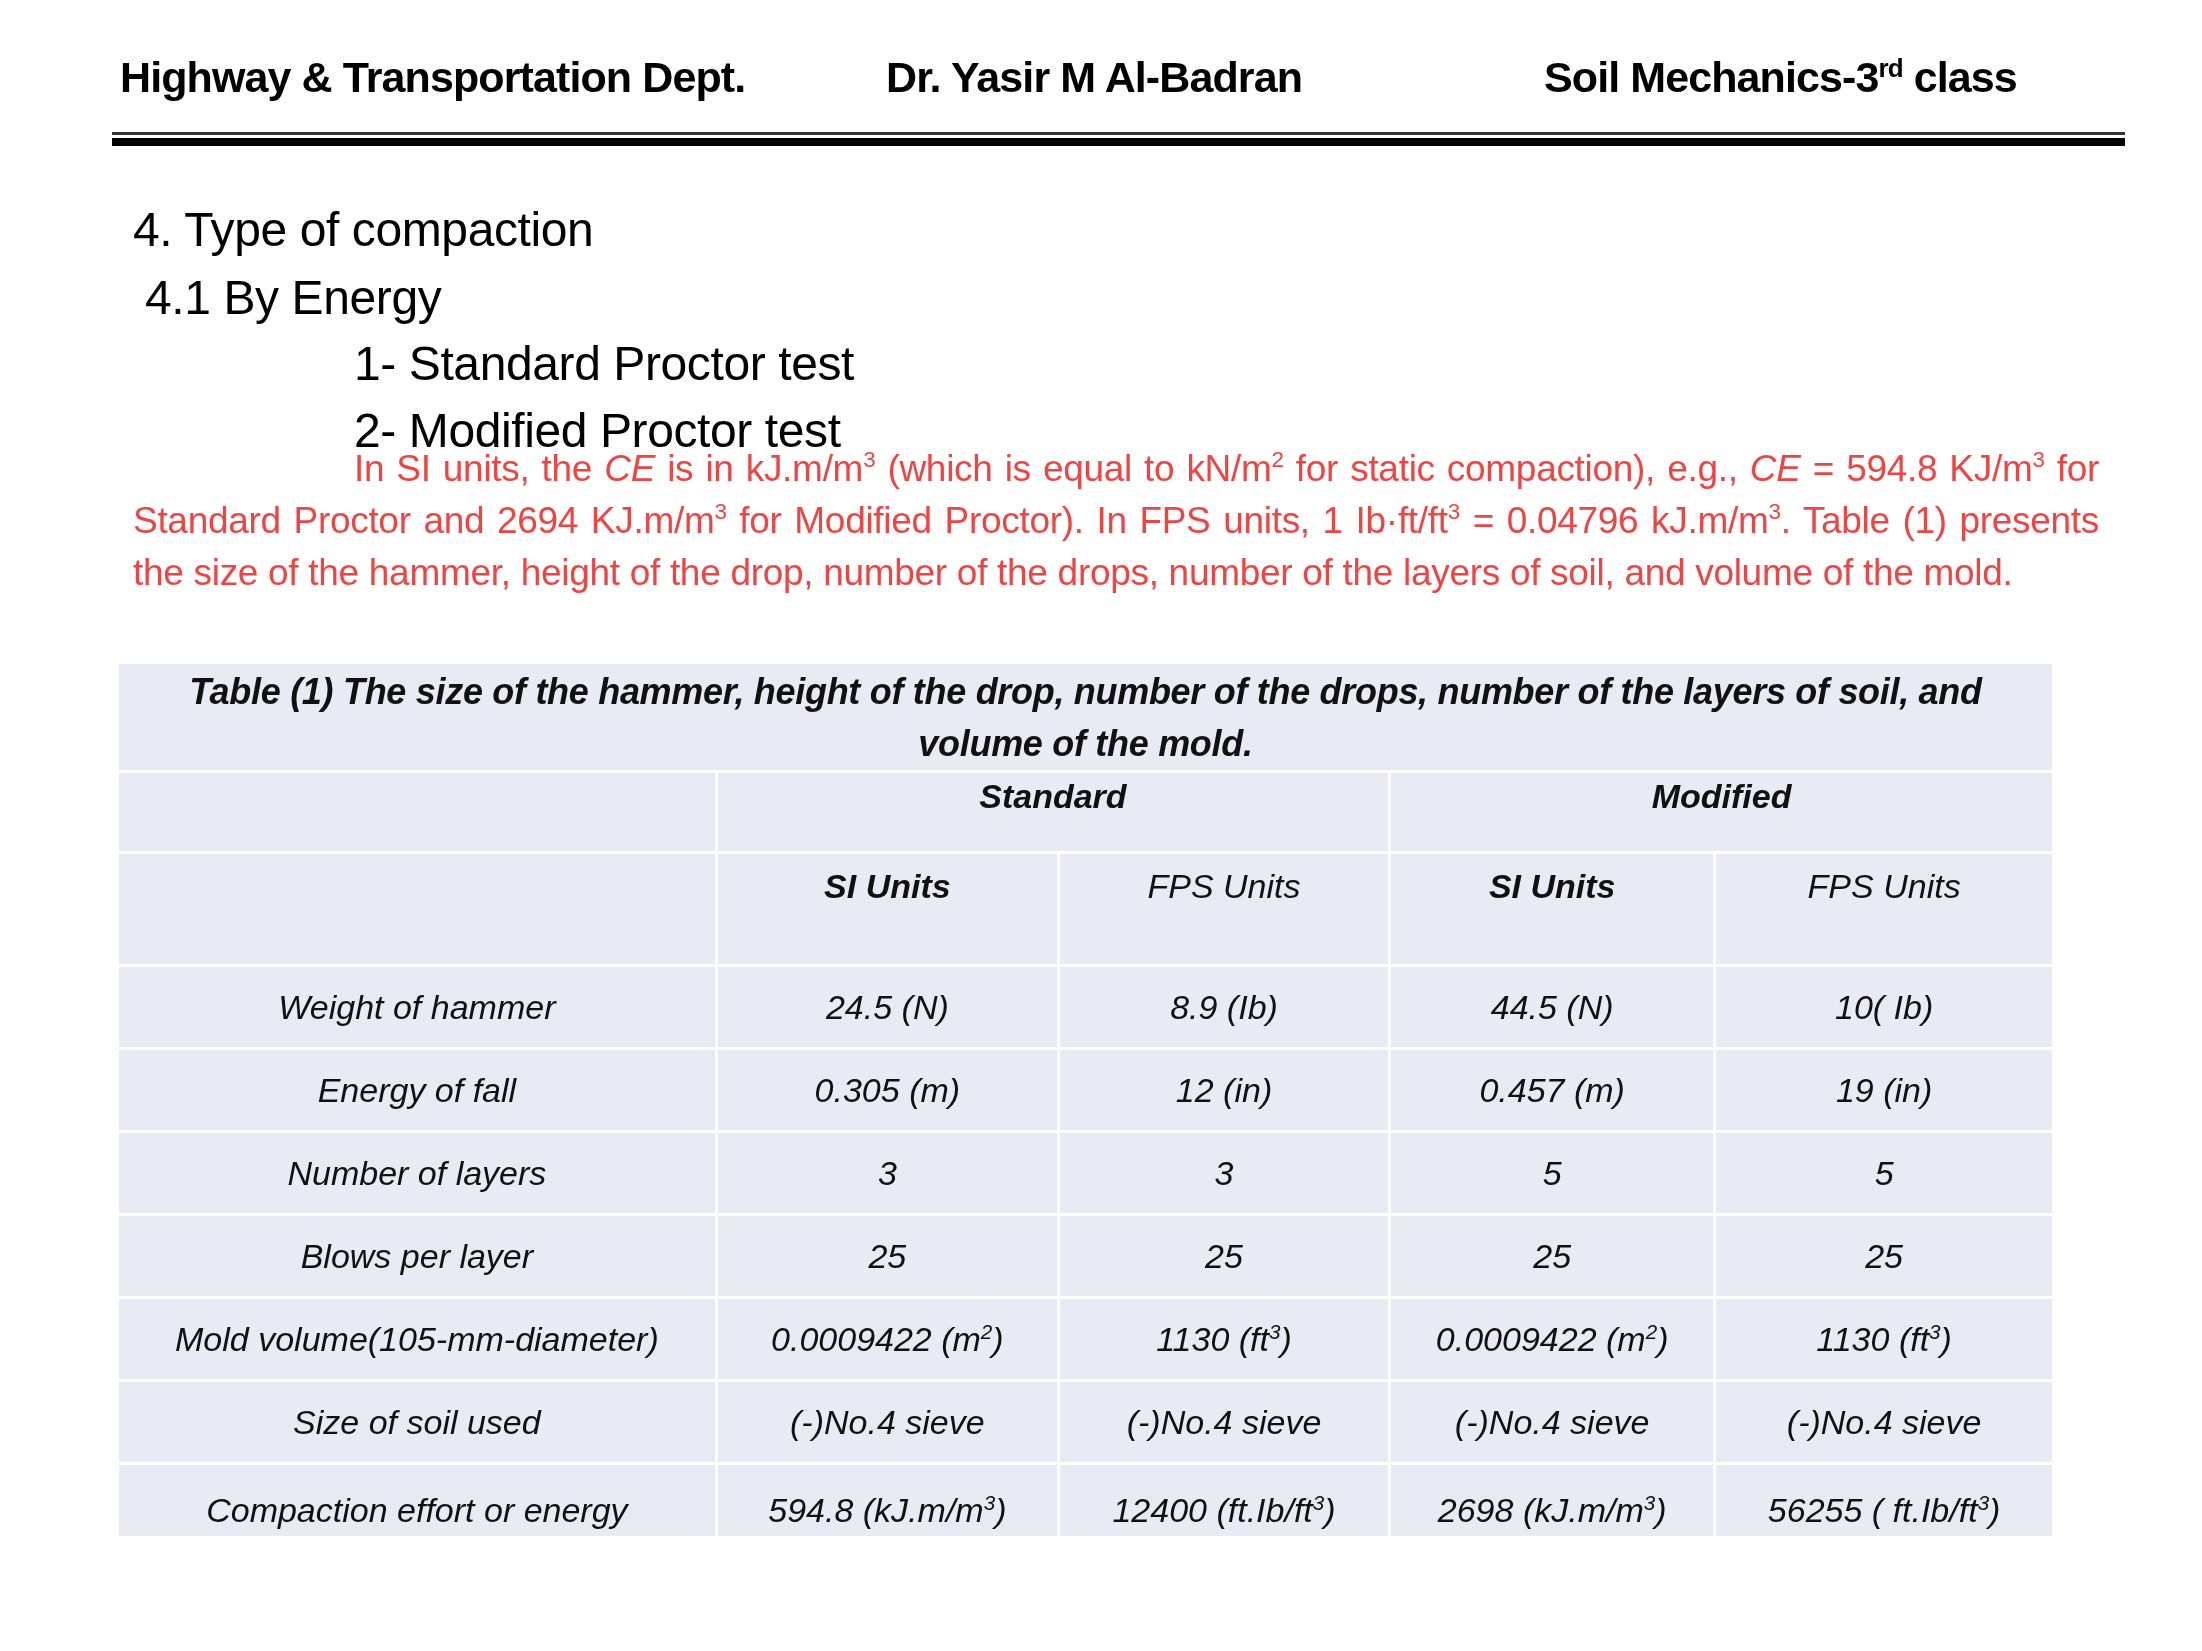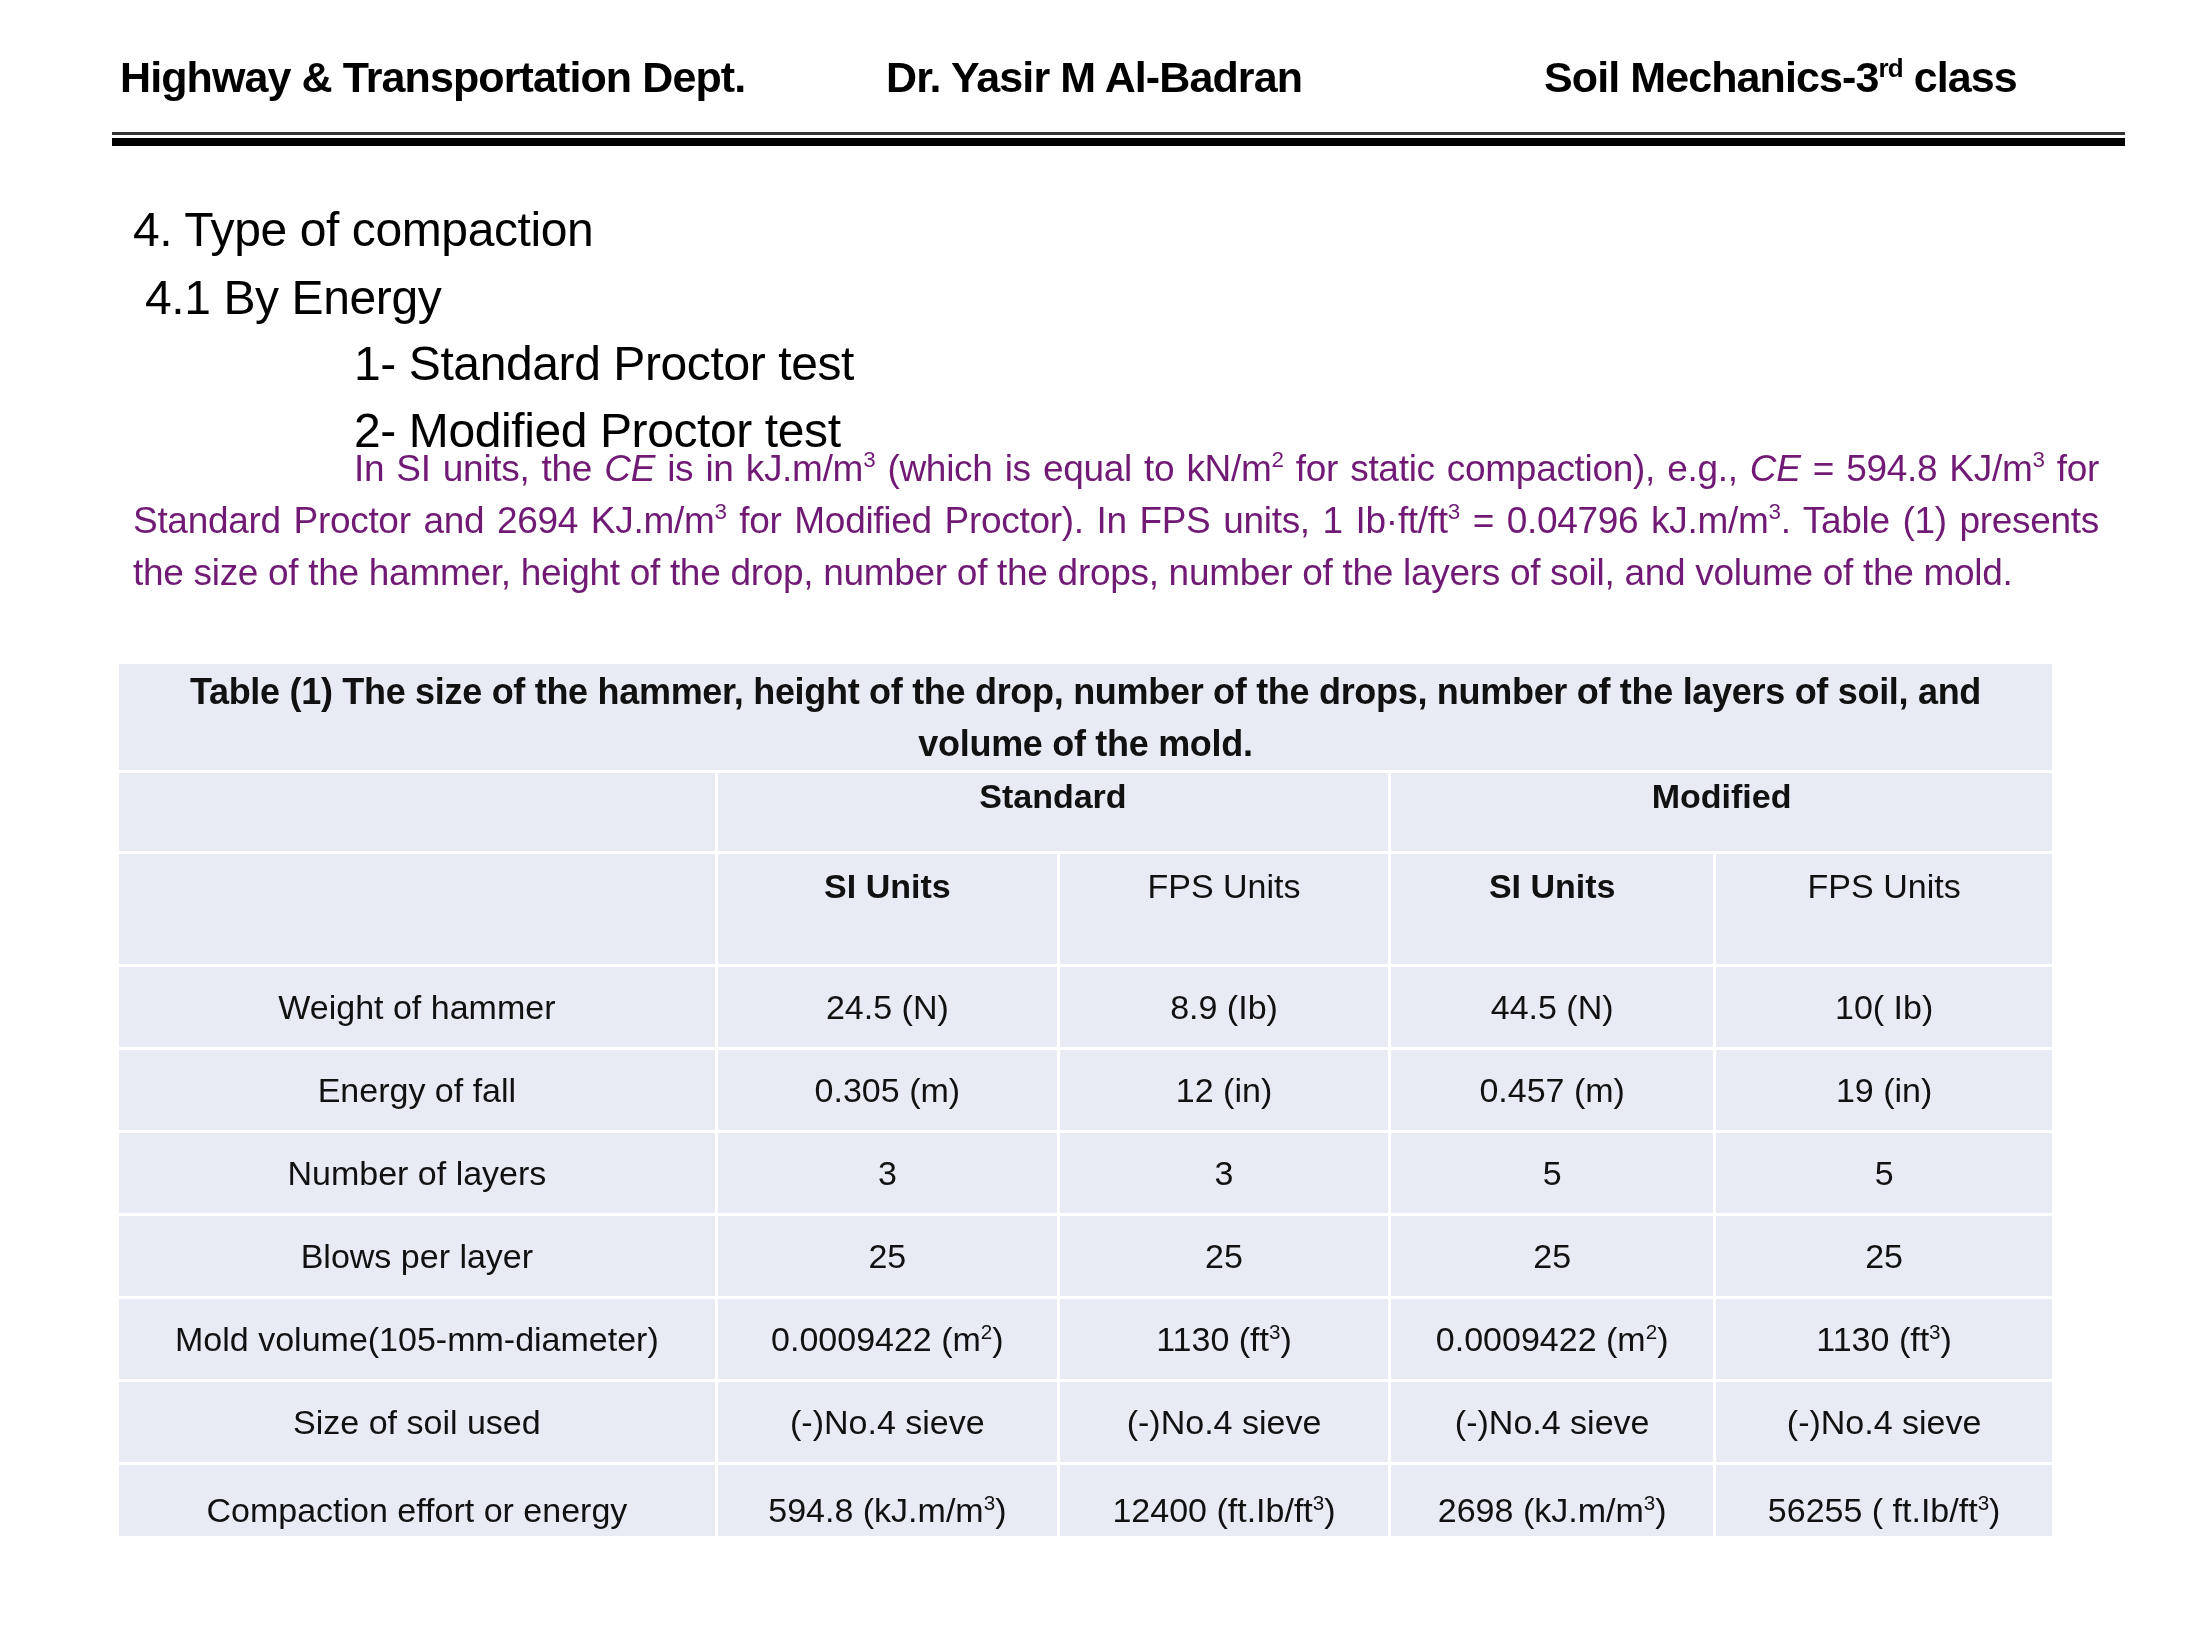--- a/index.html
+++ b/index.html
@@ -11,29 +11,29 @@
   .hdr sup { font-size: 26px; vertical-align: 15.5px; line-height: 0; }
   .rule-thin { position: absolute; left: 112px; width: 2013px; top: 132px; height: 3.4px; background: #333; }
   .rule-thick { position: absolute; left: 112px; width: 2013px; top: 138px; height: 7.7px; background: #000; }
   .h { position: absolute; font-weight: normal; white-space: nowrap; letter-spacing: -0.4px; margin-top: 20px; }
   .h1 { left: 133px; top: 182px; font-size: 48px; }
   .h2 { left: 145px; top: 250px; font-size: 48px; }
   .h3 { left: 354px; top: 316px; font-size: 48px; }
   .h4 { left: 354px; top: 383px; font-size: 48px; }
   .para {
     position: absolute; left: 133px; width: 1966px; top: 443px;
-    font-size: 37px; line-height: 52px; text-align: justify; color: #701a75;
+    font-size: 37px; line-height: 52px; text-align: justify; color: #ef4444;
     letter-spacing: -0.3px;
   }
   .para .indent { display: inline-block; width: 221px; }
   .para sup { font-size: 22.4px; vertical-align: 13.8px; line-height: 0; }
   .para i { font-style: italic; }
   table.t {
     position: absolute; left: 119px; top: 664px; width: 1933px;
-    border-collapse: collapse; background: #e8ebf3; table-layout: fixed;
+    border-collapse: collapse; background: #e8ebf3; table-layout: fixed; font-style: italic;
   }
   table.t td { border: 3.4px solid #ffffff; padding: 0 15.5px; font-size: 34px; color: #111; vertical-align: middle; white-space: nowrap; }
   table.t tr.caption td { border-top: none; border-left: none; border-right: none; text-align: center; font-weight: bold; font-size: 36px; line-height: 52px; height: 101px; padding-top: 1.7px; white-space: normal; letter-spacing: -0.3px; }
   table.t tr.grp td { height: 74px; text-align: center; font-weight: bold; vertical-align: top; padding-top: 4px; }
   table.t tr.units td { height: 97px; text-align: center; vertical-align: top; padding-top: 13.8px; }
   table.t tr.units td.bold { font-weight: bold; }
   table.t tr.row td { height: 80px; text-align: center; }
   table.t tr.row:last-child td { height: 65px; vertical-align: bottom; padding-bottom: 5.2px; border-bottom: none; }
   table.t td:first-child { border-left: none; }
   table.t td:last-child { border-right: none; }

